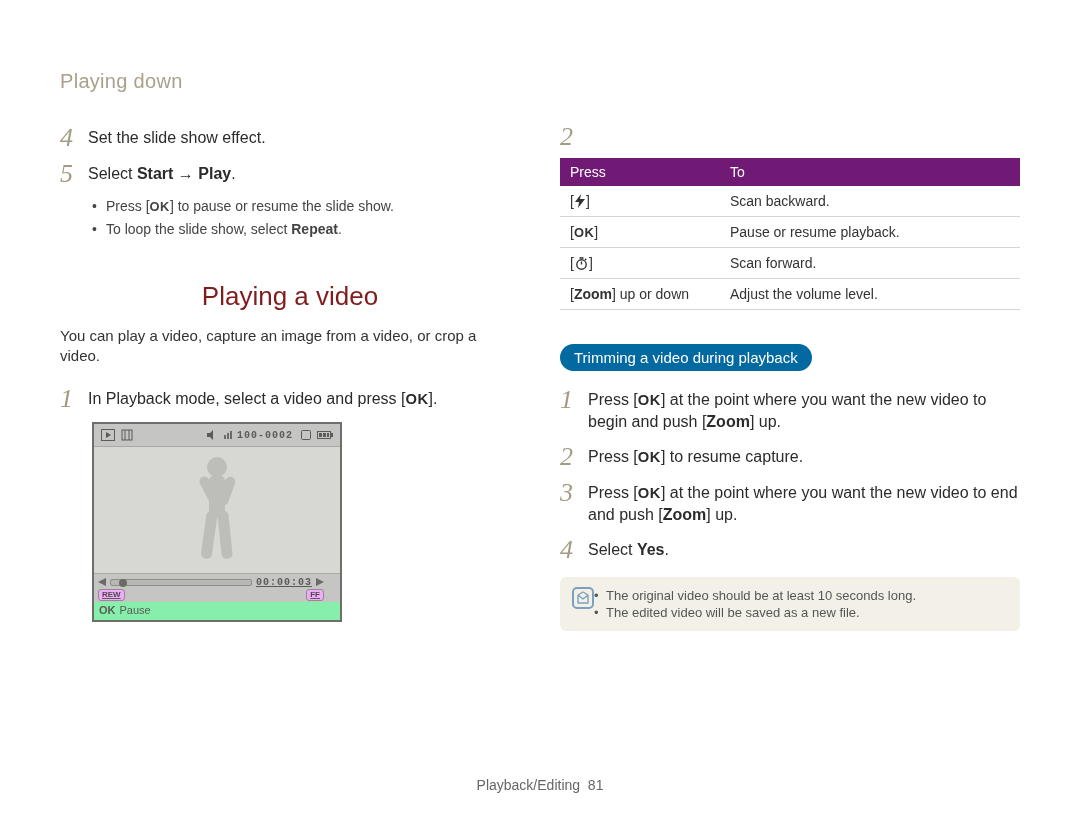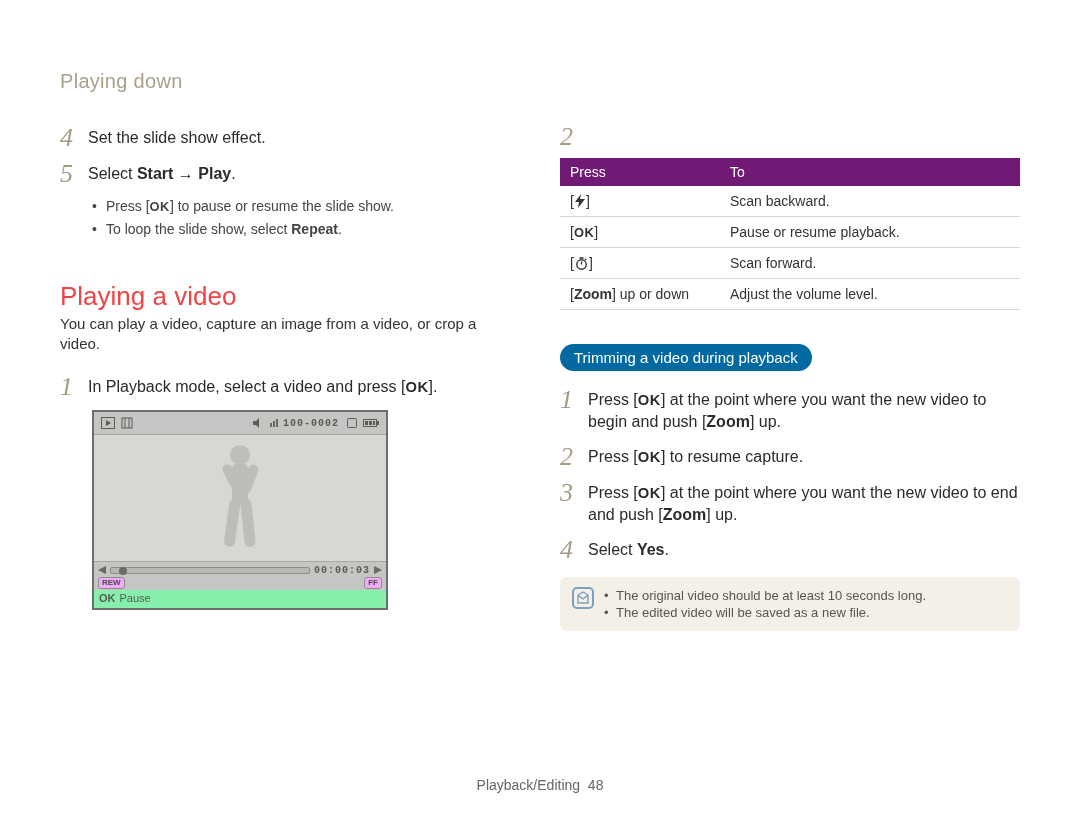--- a/index.html
+++ b/index.html
@@ -62,43 +62,44 @@
     position: relative;
     line-height: 1.35;
   }
   .sub-bullets li::before {
     content: "•";
     position: absolute;
     left: 0;
     top: 2px;
   }
   h2.section-title {
-    color: #ef4444;
+    color: #7f1d1d;
     font-weight: 400;
     font-size: 26px;
-    margin: 40px 0 2px 0;
+    margin: 40px 0 14px 0;
+    text-align: center;
   }
   .section-intro {
     font-size: 15px;
     color: #333;
     margin: 0 0 18px 0;
     line-height: 1.35;
   }
   .ok-glyph {
     font-weight: 700;
     letter-spacing: 0.5px;
     font-family: Arial, sans-serif;
     font-size: 0.92em;
   }
   .bold { font-weight: 700; }
   .arrow { font-family: Arial, sans-serif; }
 
   
   .video-preview {
-    width: 296px;
+    width: 250px;
     margin: 10px 0 0 32px;
     border: 2px solid #6e6e6b;
     background: #c5c6c3;
     font-family: Arial, sans-serif;
   }
   .vp-top {
     display: flex;
     align-items: center;
     height: 22px;
     padding: 0 4px;
@@ -125,24 +126,25 @@
   }
   .silhouette {
     position: absolute;
     left: 50%;
     bottom: 4px;
     transform: translateX(-50%);
   }
   .vp-bar-row {
     display: flex;
     align-items: center;
-    padding: 3px 4px 1px 4px;
+    padding: 3px 16px 1px 4px;
     gap: 4px;
     font-size: 9px;
     color: #5b5b58;
+    text-decoration: underline;
   }
   .chip {
     background: #f0abfc;
     border: 1px solid #8e8e89;
     border-radius: 3px;
     padding: 1px 3px;
     font-size: 8px;
     line-height: 1;
     font-weight: 700;
     color: #4a4a47;
@@ -203,21 +205,20 @@
   }
 
   
   .notebox {
     display: flex;
     background: #f3f1e7;
     border-radius: 6px;
     padding: 10px 12px;
     margin-top: 14px;
     align-items: flex-start;
-    gap: 10px;
   }
   .notebox .note-icon {
     width: 22px; height: 22px;
     border: 2px solid #7da0bf;
     border-radius: 5px;
     display: flex;
     align-items: center;
     justify-content: center;
     flex-shrink: 0;
   }
@@ -444,14 +445,14 @@
       <ul>
         <li>The original video should be at least 10 seconds long.</li>
         <li>The edited video will be saved as a new file.</li>
       </ul>
     </div>
 
   </div>
 </div>
 
 <div class="page-footer">
-  <span>Playback/Editing</span>&nbsp;&nbsp;<span>48</span>
+  <span>Playback/Editing</span>&nbsp;&nbsp;<span>81</span>
 </div>
 
 </body></html>

